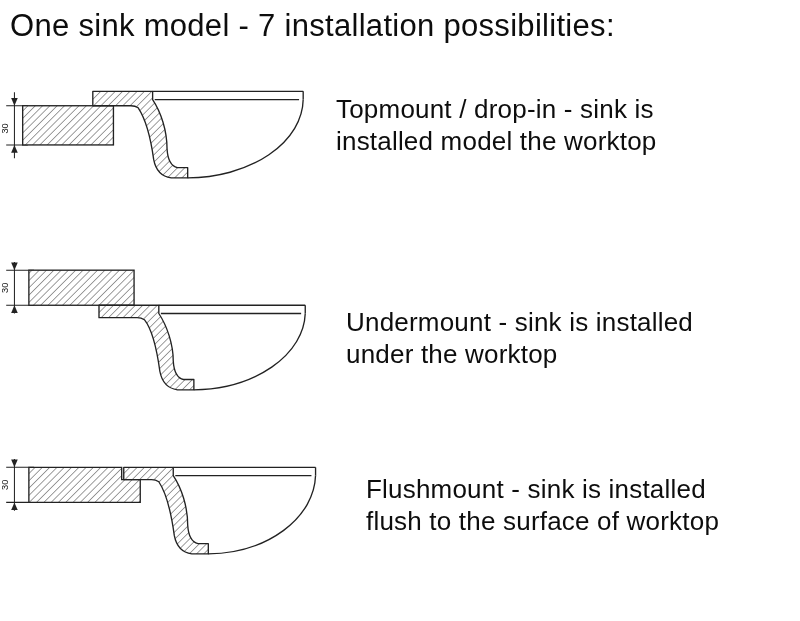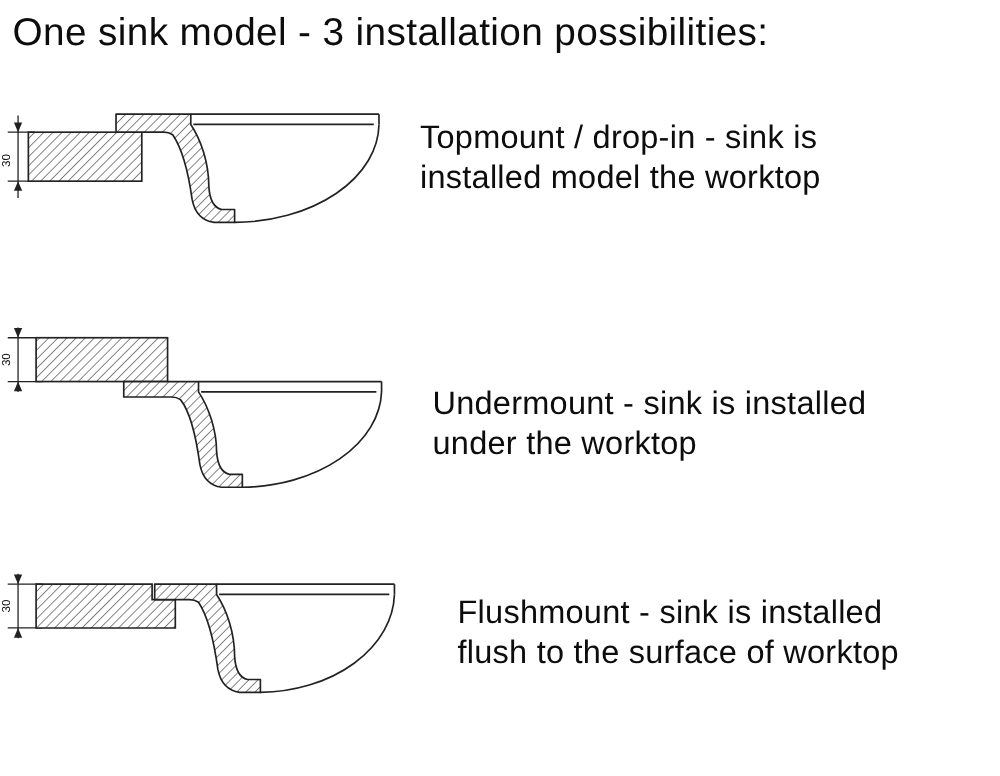--- a/index.html
+++ b/index.html
@@ -49,21 +49,21 @@
   svg text {
     font-family: "Liberation Sans", sans-serif;
     fill: #111111;
   }
 </style>
 </head>
 <body>
 
 <div class="page">
 
-  <div class="title">One sink model - 3 installation possibilities:</div>
+  <div class="title">One sink model - 7 installation possibilities:</div>
 
   <div class="row row-1">
     <svg class="drawing" viewBox="0 0 320 140" width="330" height="150">
       <defs>
         <pattern id="h1" width="5" height="5" patternUnits="userSpaceOnUse" patternTransform="rotate(45)">
           <rect width="5" height="5" fill="#ffffff"></rect>
           <line x1="0" y1="0" x2="0" y2="5" stroke="#444" stroke-width="1"></line>
         </pattern>
       </defs>
       <g stroke="#222" stroke-width="1" fill="none">

